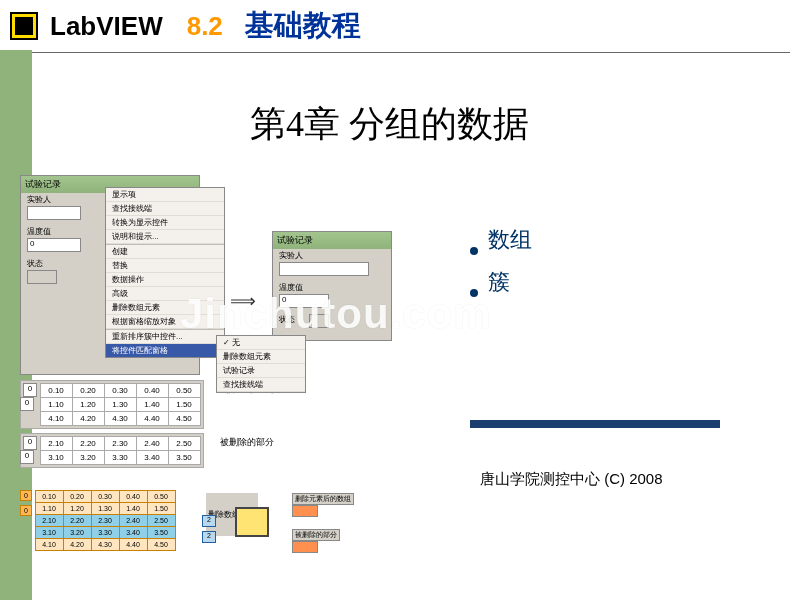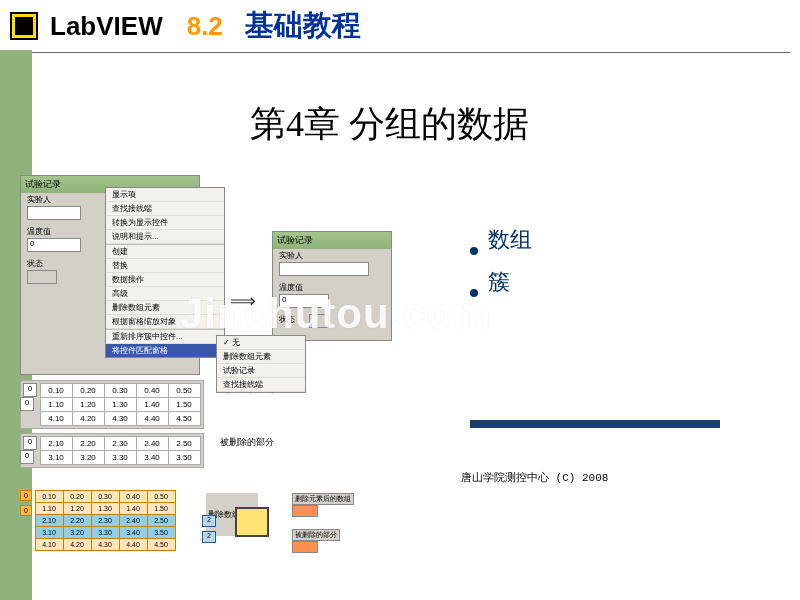--- a/index.html
+++ b/index.html
@@ -16,21 +16,21 @@
   .left-bar { position: absolute; left: 0; top: 50px; width: 32px; height: 550px; background: #8fb37a; }
   
   .chapter-title { position: absolute; left: 250px; top: 100px; font-size: 36px; font-family: SimSun, serif; color: #000; }
   
   .topic-list { position: absolute; left: 470px; top: 225px; font-family: SimSun, serif; }
   .topic-item { display: flex; align-items: flex-end; margin-bottom: 12px; font-size: 22px; color: #003366; }
   .bullet { width: 8px; height: 8px; background: #003366; border-radius: 50%; margin-right: 10px; }
   
   .underline-bar { position: absolute; left: 470px; top: 420px; width: 250px; height: 8px; background: #1a3e6e; }
   
-  .footer-text { position: absolute; left: 461px; top: 470px; font-size: 11px; font-family: Liberation Mono, monospace; }
+  .footer-text { position: absolute; left: 480px; top: 470px; font-size: 15px; font-family: Liberation Sans, sans-serif; }
   
   .watermark { position: absolute; left: 180px; top: 290px; font-size: 42px; color: #fff; font-weight: bold; font-family: Arial, sans-serif; opacity: 0.85; letter-spacing: 1px; z-index: 20; text-shadow: 0 0 2px rgba(0,0,0,0.1); }
   
   
   .screenshot { position: absolute; left: 10px; top: 175px; width: 400px; height: 400px; font-size: 9px; font-family: SimSun, sans-serif; }
   
   .panel-a { position: absolute; left: 10px; top: 0; width: 180px; height: 200px; background: #d4d0c8; border: 1px solid #888; }
   .panel-a .ptitle { background: linear-gradient(#a3c48e,#8fb37a); padding: 2px 4px; font-size: 9px; }
   .panel-a .field-lbl { position: absolute; left: 6px; font-size: 8px; }
   .panel-a .field-box { position: absolute; left: 6px; width: 54px; height: 14px; background: #fff; border: 1px solid #888; font-size: 8px; padding: 0 2px; }

